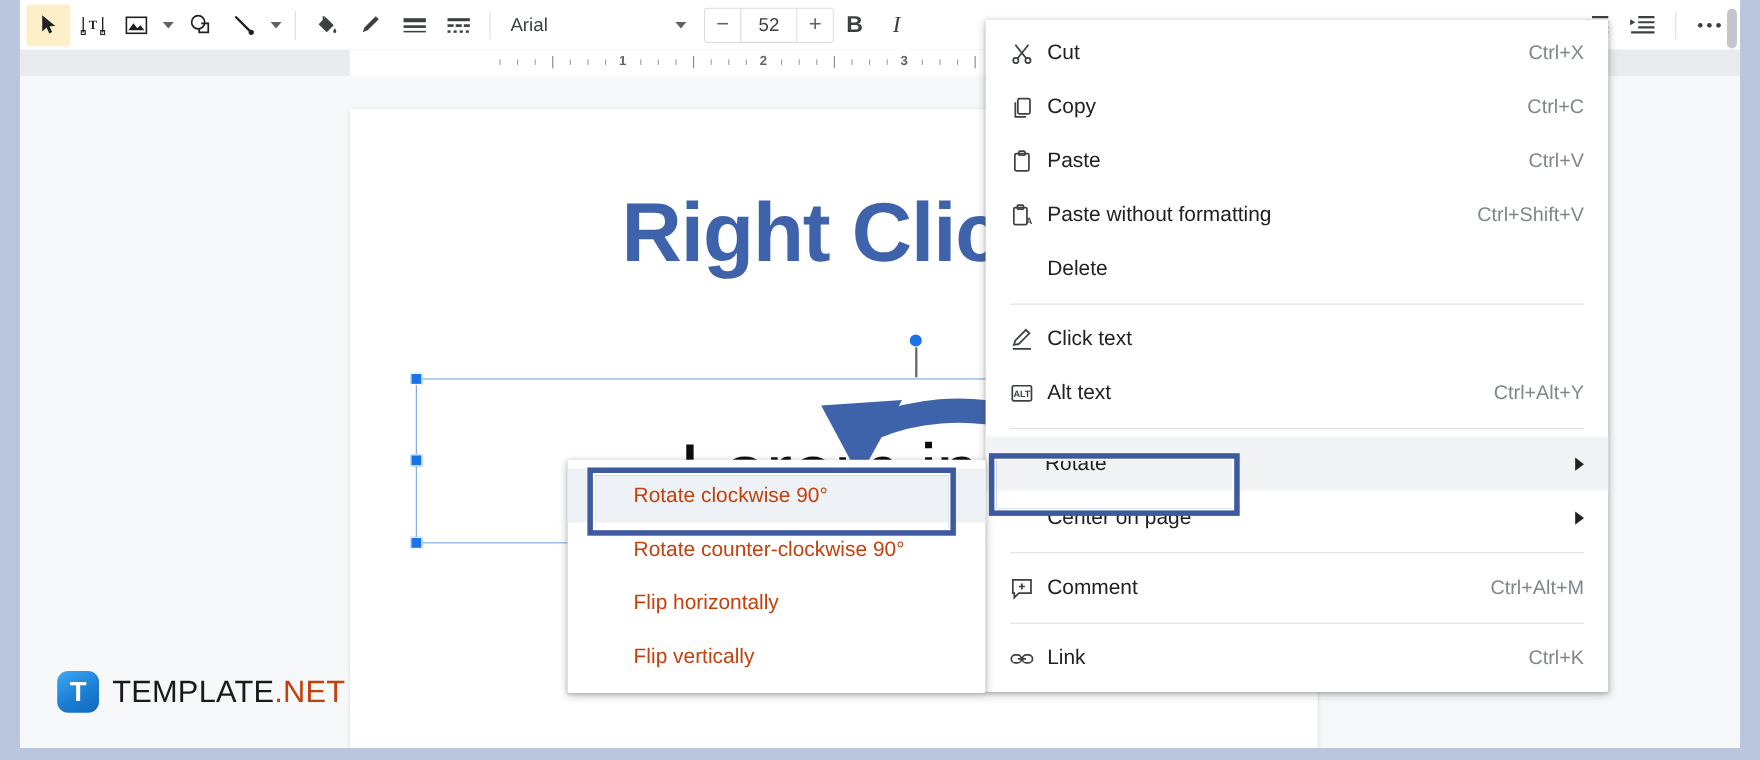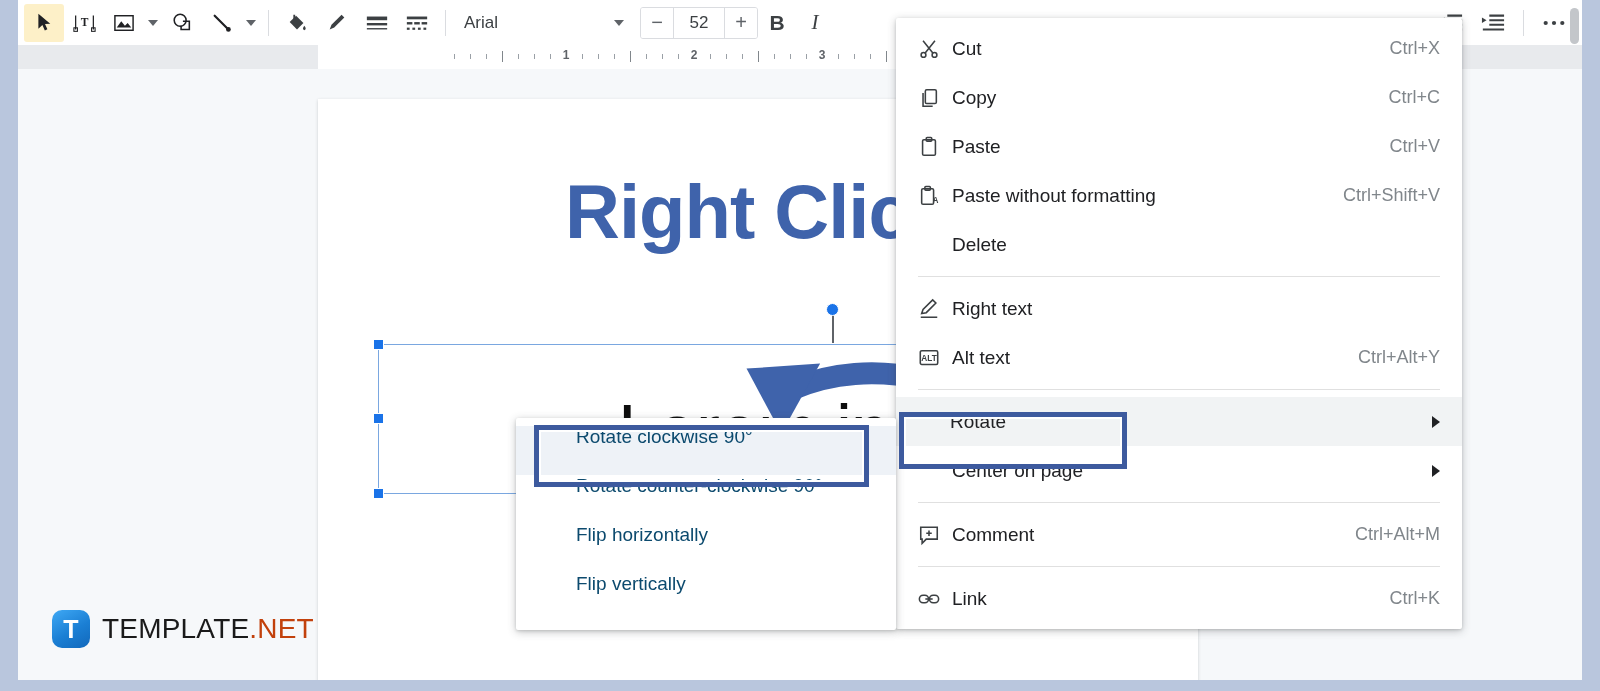--- a/index.html
+++ b/index.html
@@ -251,25 +251,25 @@
     position: absolute;
     left: 498px; top: 418px;
     width: 380px;
     background: #ffffff;
     box-shadow: 0 2px 8px rgba(60,64,67,.30), 0 1px 3px rgba(60,64,67,.18);
     border-radius: 2px;
     padding: 8px 0;
     z-index: 50;
   }
   .sub-item {
-    display: flex; align-items: flex-start;
+    display: flex; align-items: center;
     height: 49px;
     padding-left: 60px;
     font-size: 19px;
-    color: #0c4a6e;
+    color: #c2410c;
     white-space: nowrap;
   }
   .sub-item.hl { background: #eef2f7; }
 
   
   .logo {
     position: absolute;
     left: 34px; bottom: 32px;
     display: flex; align-items: center; gap: 12px;
     z-index: 70;
@@ -575,21 +575,21 @@
           <span class="ctx-label">Delete</span>
         </div>
         <div class="ctx-sep"></div>
         <div class="ctx-item">
           <span class="ctx-icon">
             <svg width="22" height="22" viewBox="0 0 24 24">
               <path d="M4 17 L5.5 12.5 L16 2 L19.5 5.5 L9 16 Z" fill="none" stroke="#3c4043" stroke-width="1.7"></path>
               <path d="M3 21 H21" stroke="#3c4043" stroke-width="1.7"></path>
             </svg>
           </span>
-          <span class="ctx-label">Right text</span>
+          <span class="ctx-label">Click text</span>
         </div>
         <div class="ctx-item">
           <span class="ctx-icon">
             <svg width="22" height="22" viewBox="0 0 24 24">
               <rect x="2.5" y="4" width="19" height="15" rx="1.6" fill="none" stroke="#3c4043" stroke-width="1.7"></rect>
               <text x="12" y="15.5" font-size="9" font-weight="bold" font-family="Liberation Sans, sans-serif" fill="#3c4043" text-anchor="middle">ALT</text>
             </svg>
           </span>
           <span class="ctx-label">Alt text</span>
           <span class="ctx-short">Ctrl+Alt+Y</span>

